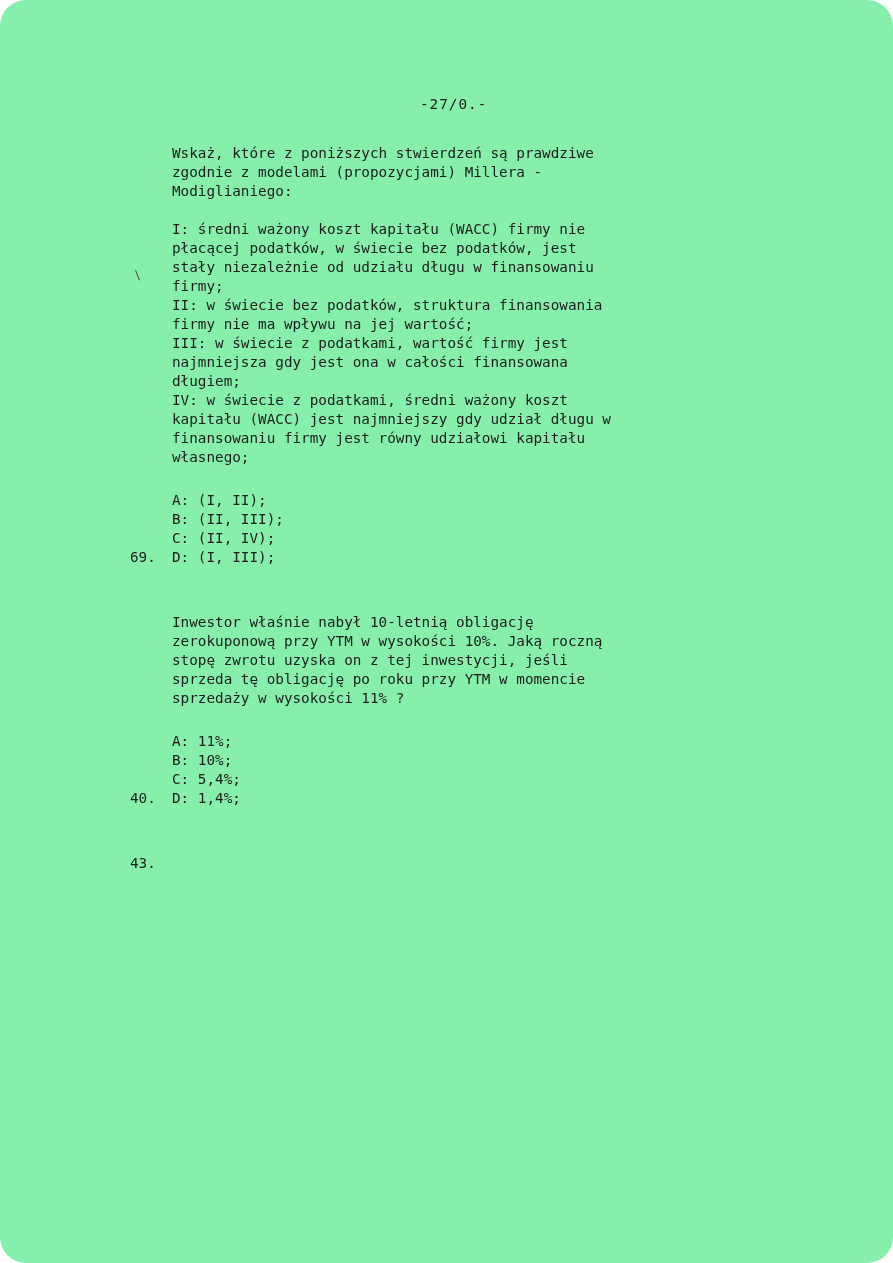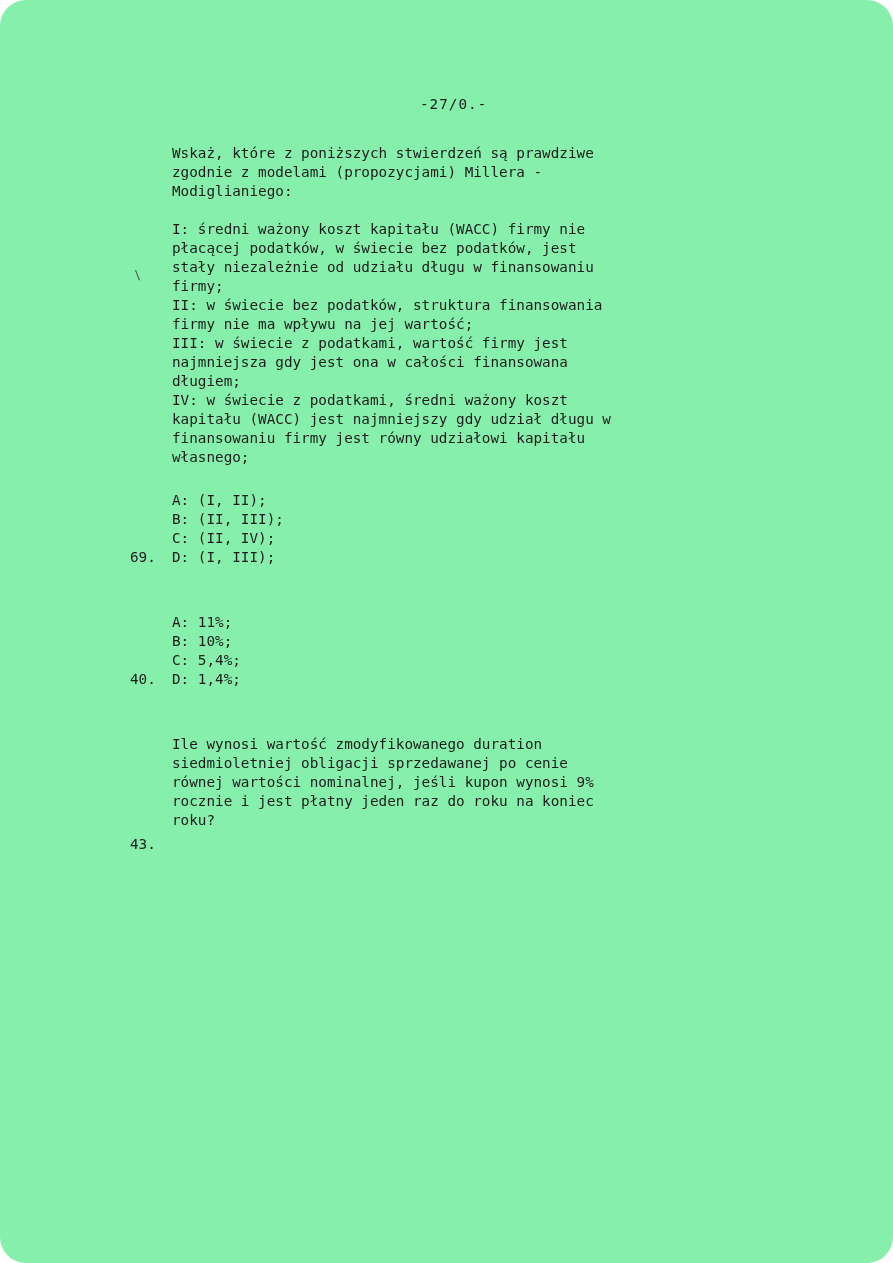--- a/index.html
+++ b/index.html
@@ -107,32 +107,32 @@
         <div class="q-text q-options">A: (I, II);
 B: (II, III);
 C: (II, IV);
 D: (I, III);</div>
       </div>
     </div>
 
     <div class="question">
       <div class="q-number">40.</div>
       <div class="q-content">
+        <div class="q-text q-statements">Inwestor właśnie nabył 10-letnią obligację
+zerokuponową przy YTM w wysokości 10%. Jaką roczną
+stopę zwrotu uzyska on z tej inwestycji, jeśli
+sprzeda tę obligację po roku przy YTM w momencie
+sprzedaży w wysokości 11% ?</div>
         <div class="q-text q-options">A: 11%;
 B: 10%;
 C: 5,4%;
 D: 1,4%;</div>
       </div>
     </div>
 
     <div class="question">
       <div class="q-number">43.</div>
       <div class="q-content">
-        <div class="q-text q-statements">Ile wynosi wartość zmodyfikowanego duration
-siedmioletniej obligacji sprzedawanej po cenie
-równej wartości nominalnej, jeśli kupon wynosi 9%
-rocznie i jest płatny jeden raz do roku na koniec
-roku?</div>
       </div>
     </div>
 
   </div>
 </div>
 
 </body></html>

